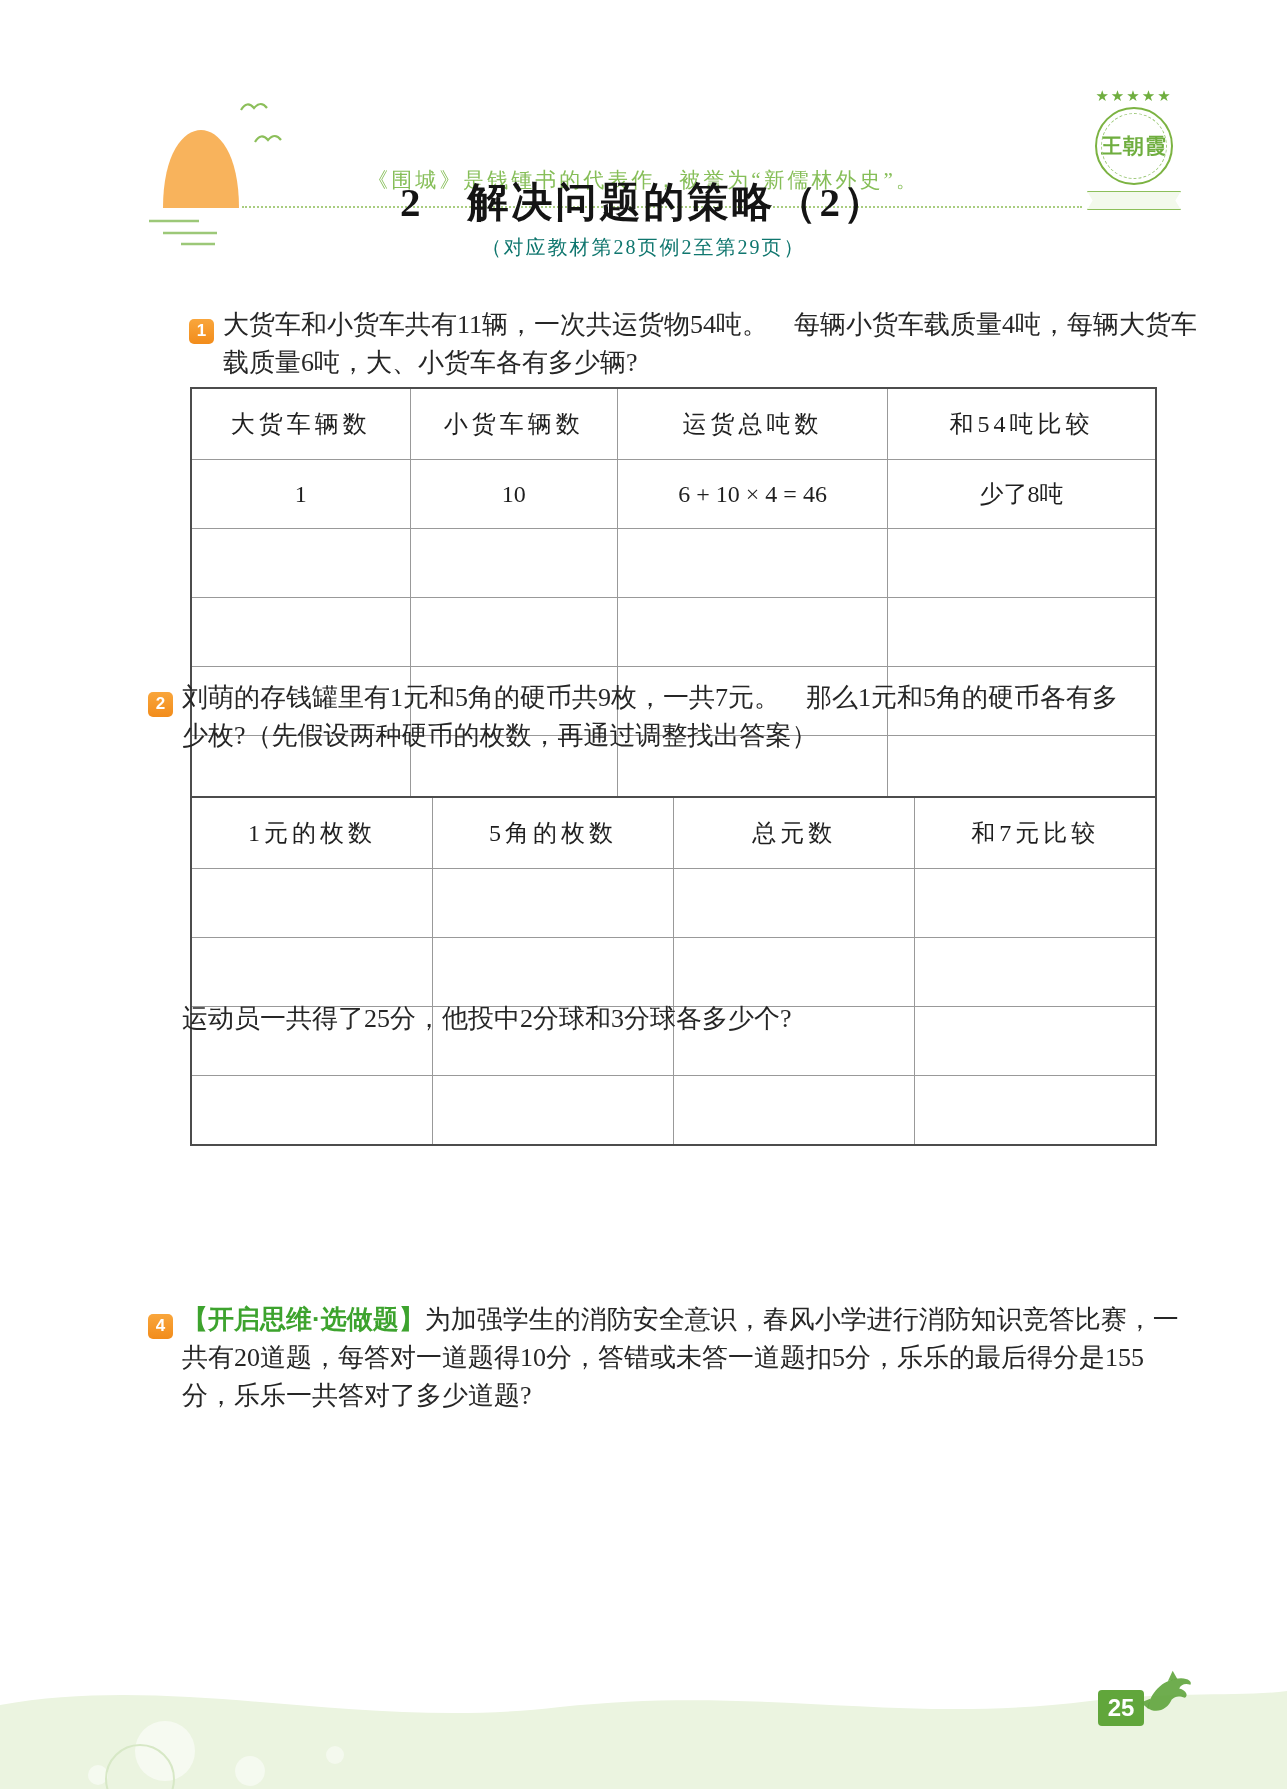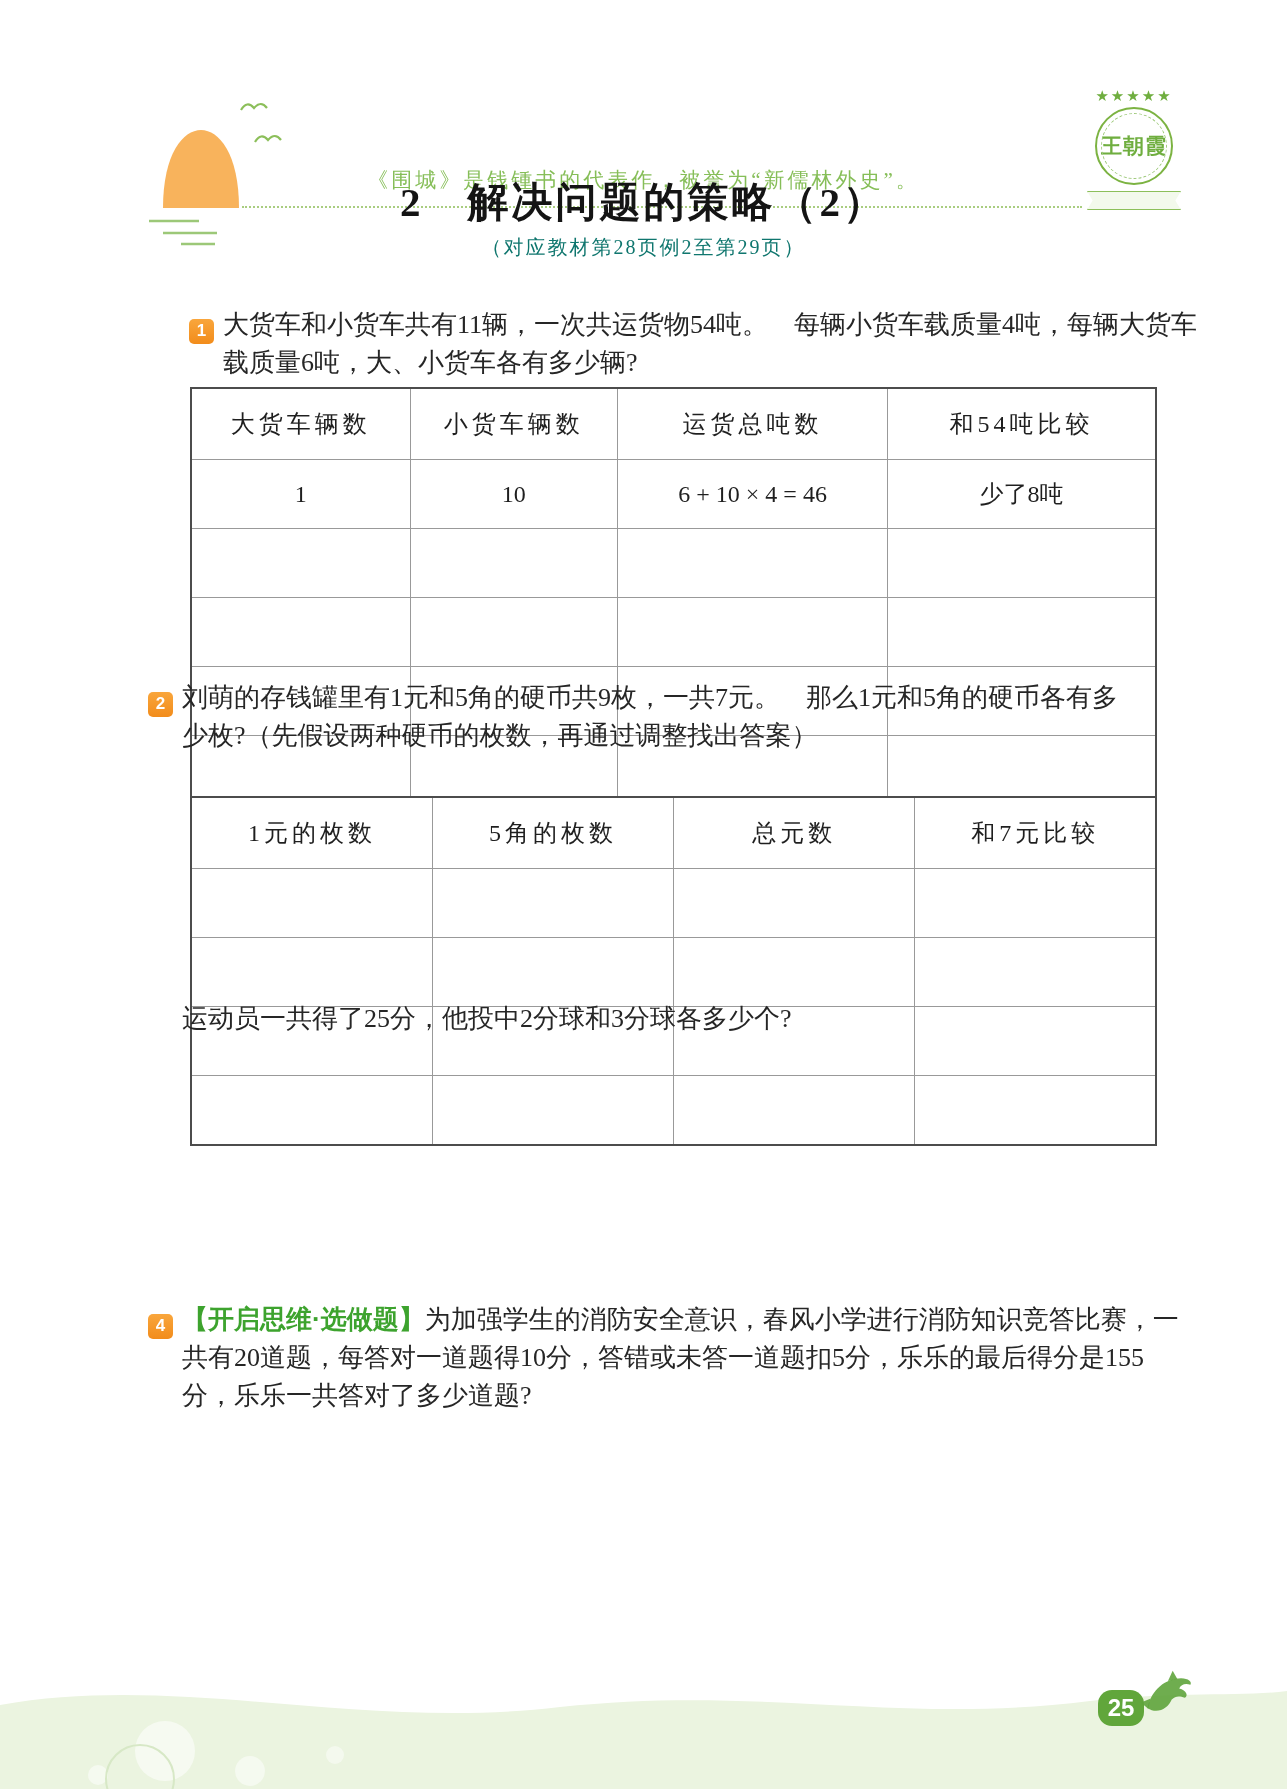--- a/index.html
+++ b/index.html
@@ -72,21 +72,21 @@
   .wtable tr.hrow td { height:38px; letter-spacing:4px; }
   .wtable tr.drow td { height:36px; }
   .wtable tr.erow td { height:36px; }
   .t1 { top:387px; }
   .t2 { top:761px;margin-top:35px; }
 
   
   .wave-wrap { position:absolute; left:0; bottom:0; width:1287px; height:130px; }
   .pagenum-badge {
     position:absolute; left:1098px; top:1690px; width:46px; height:36px;
-    background:#61A63B; border-radius:14px; display:flex; align-items:center; justify-content:center;
+    background:#61A63B; border-radius:4px; display:flex; align-items:center; justify-content:center;
     color:#ffffff; font-family:"Liberation Sans", sans-serif; font-weight:bold; font-size:24px;
   }
   .dolphin { position:absolute; left:1140px; top:1668px; width:56px; height:52px; }
 </style>
 </head>
 <body>
 
 <div class="page">
 
   <div class="sun-wrap">

